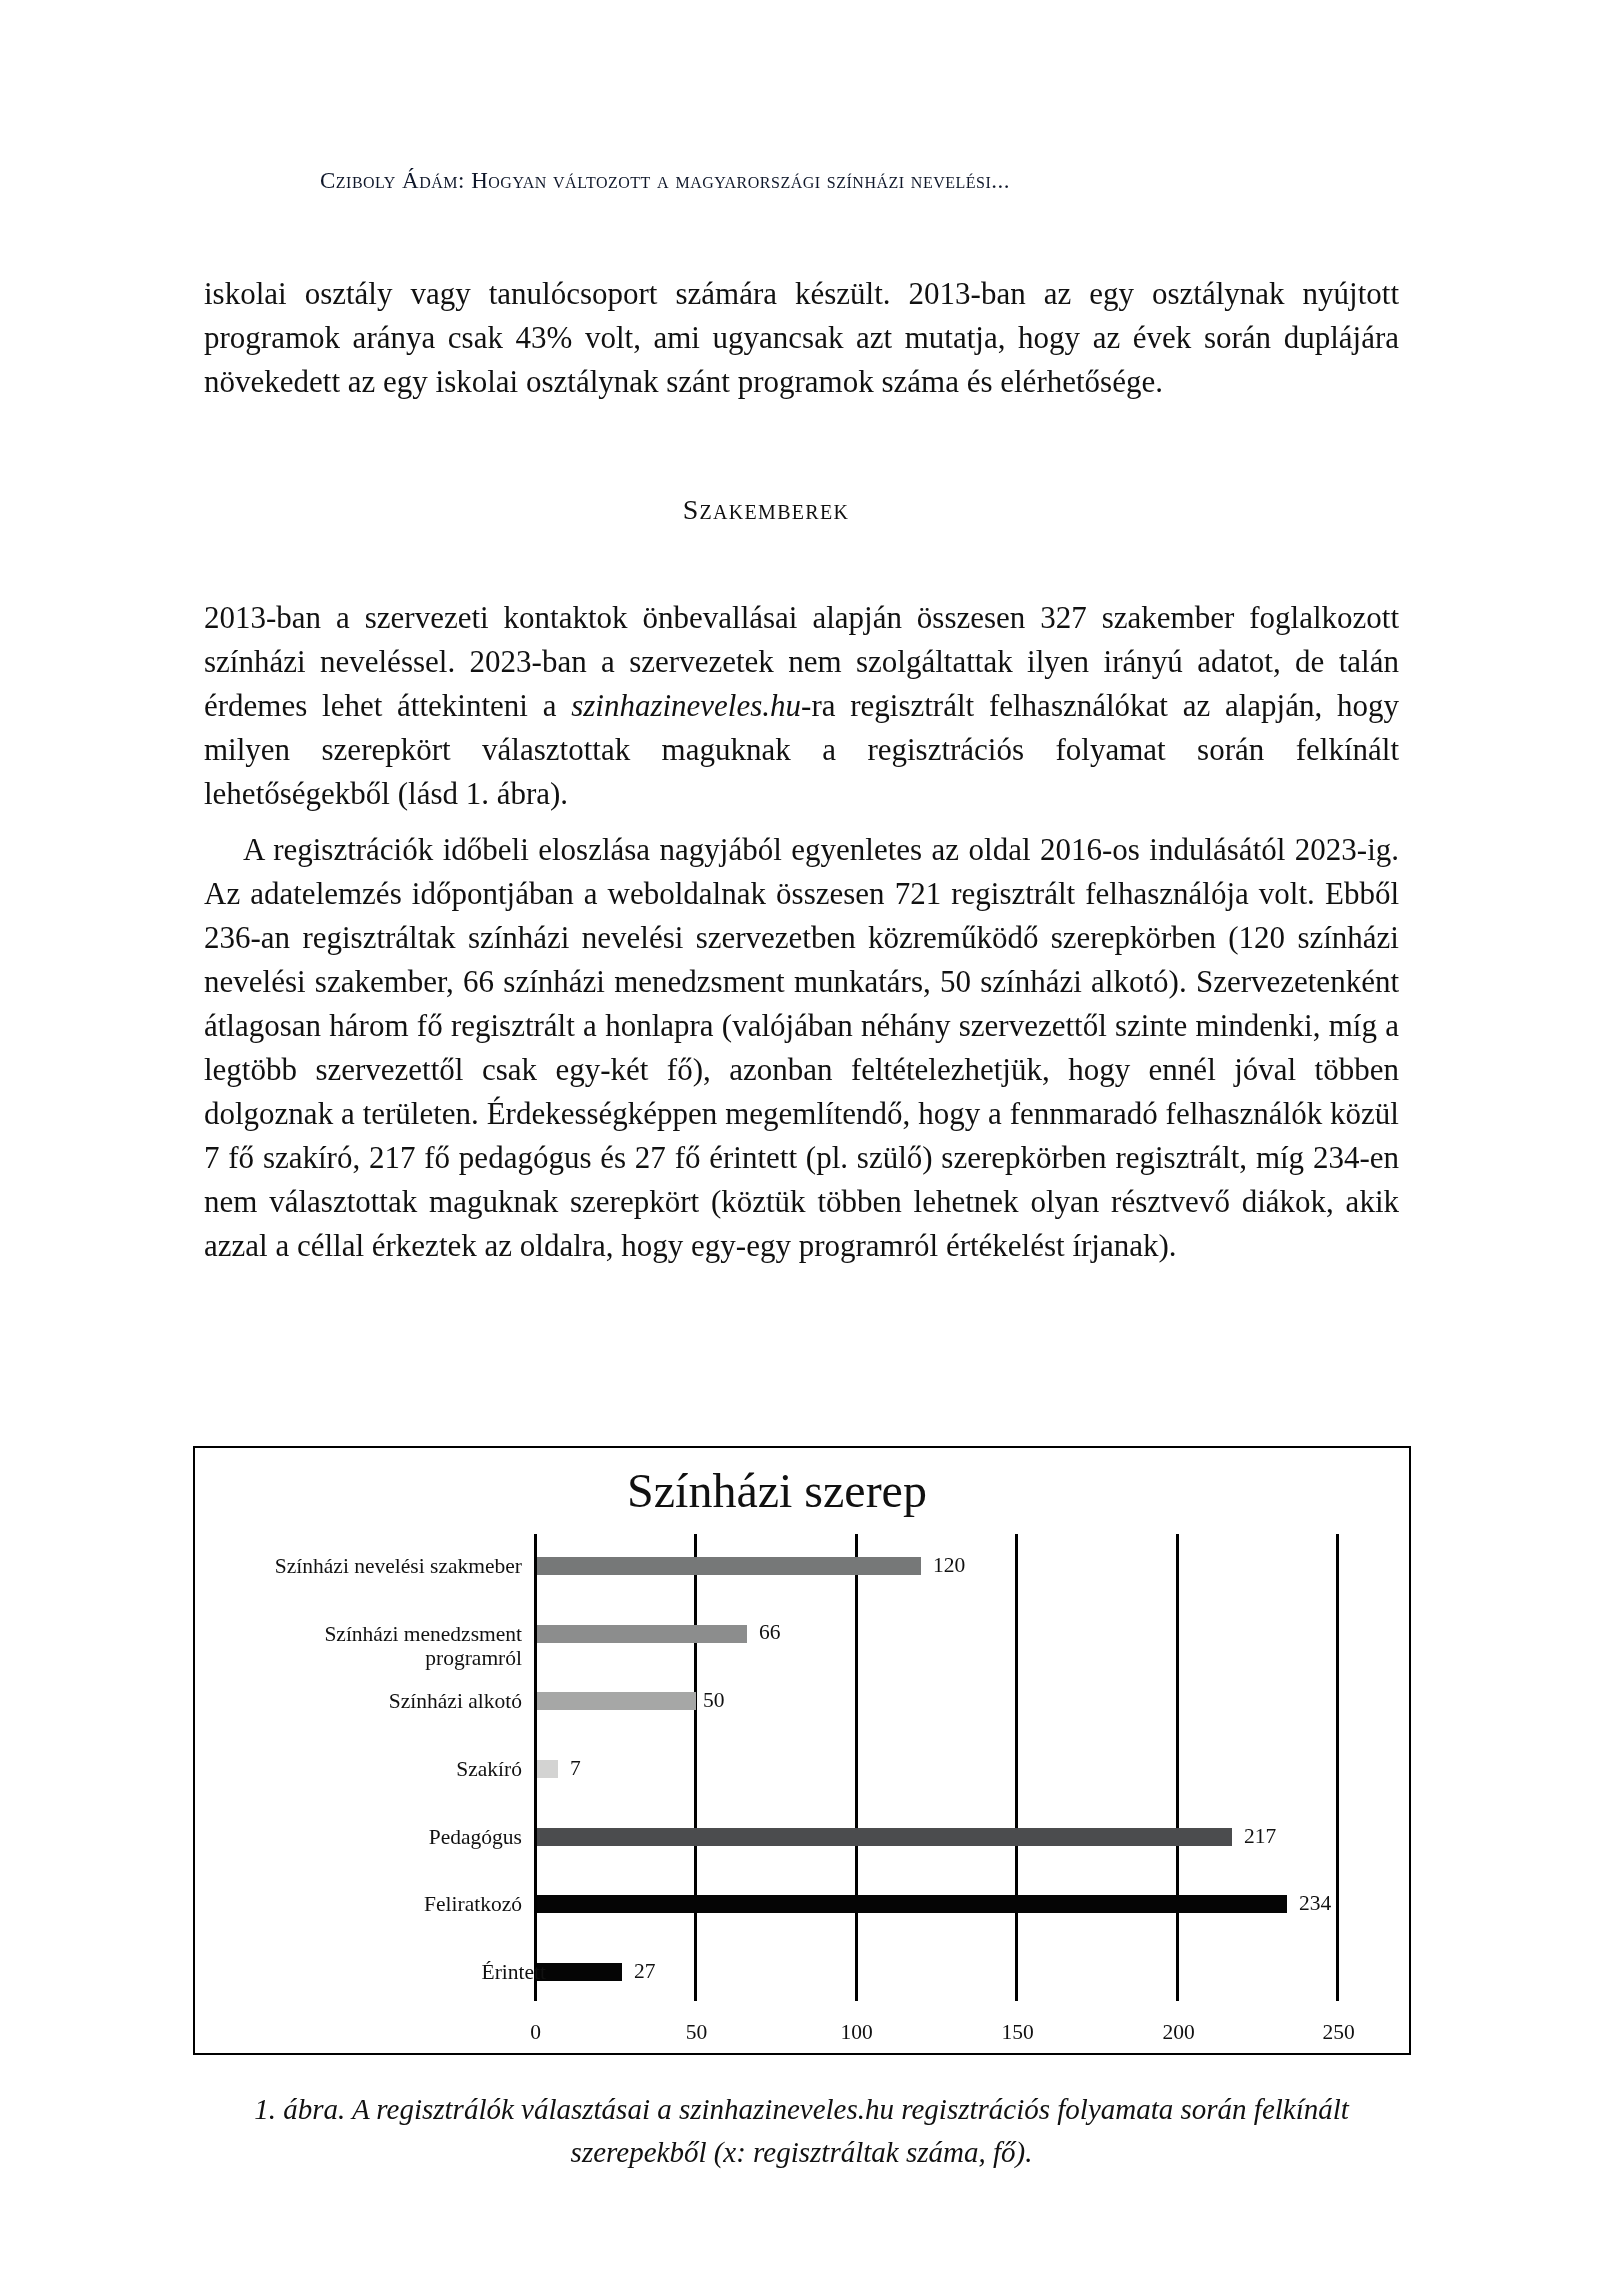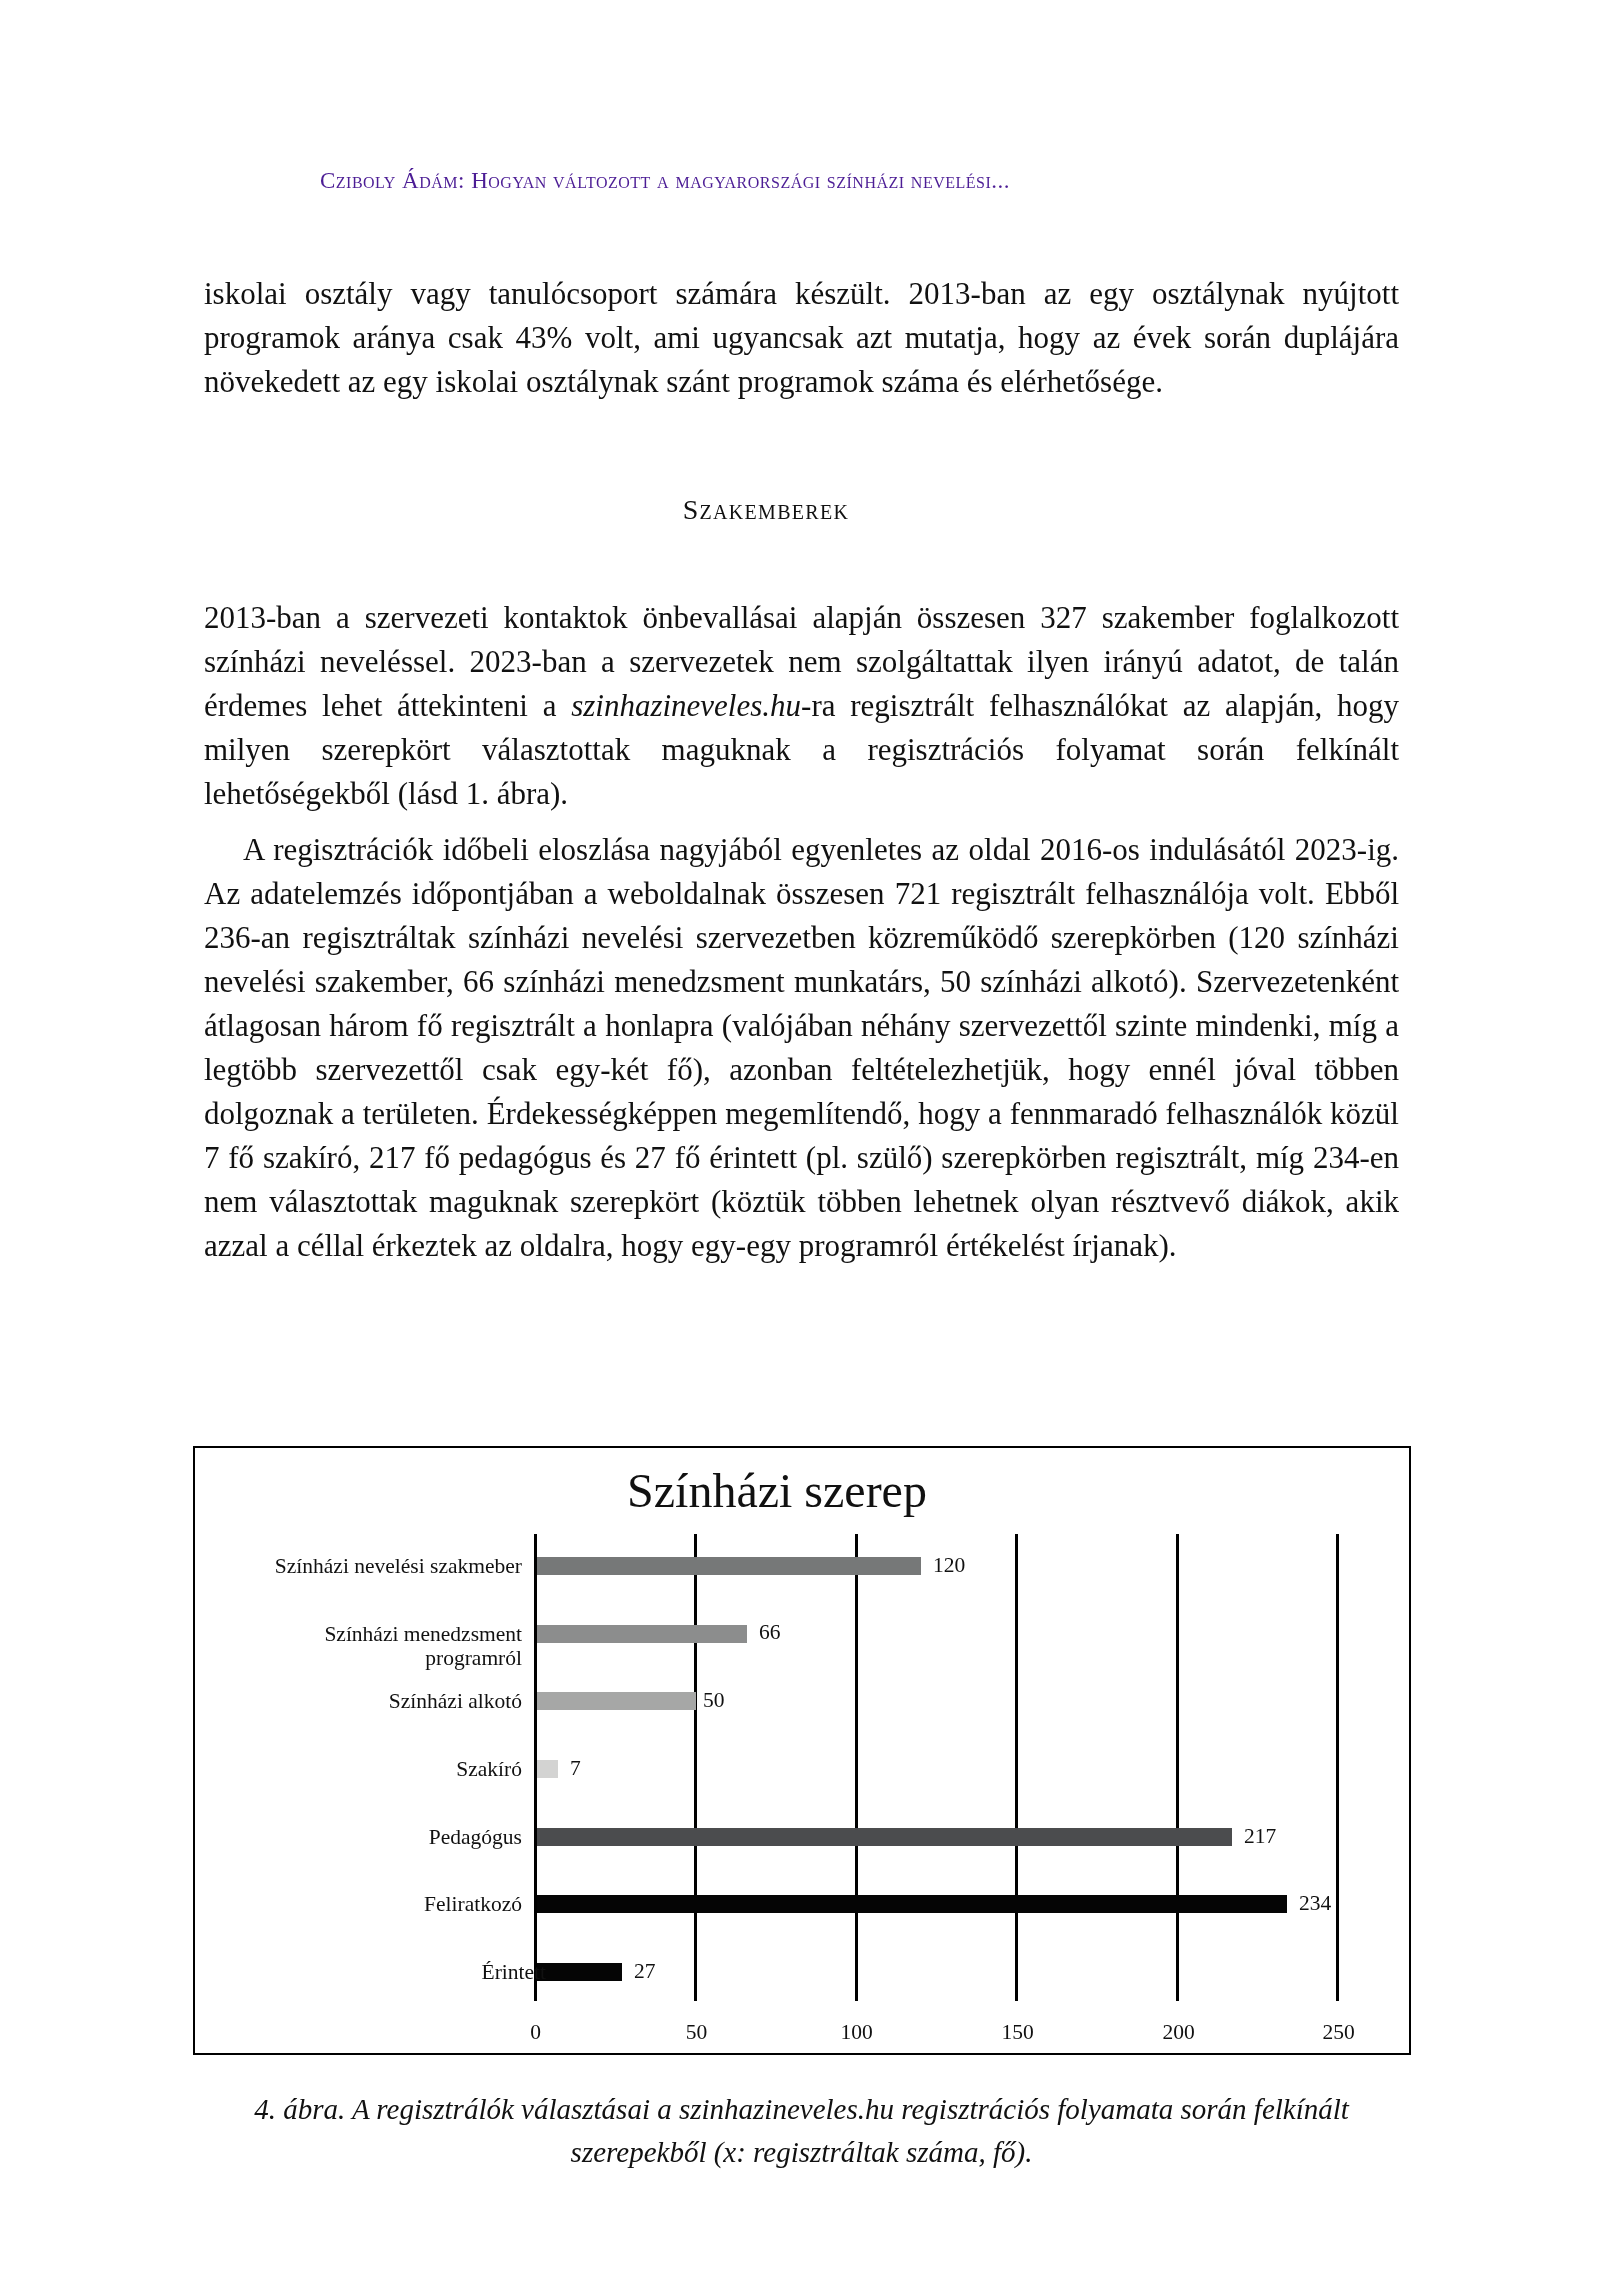--- a/index.html
+++ b/index.html
@@ -1,19 +1,19 @@
 <!DOCTYPE html>
 <html style="font-size:13.8px"><head>
 <meta charset="utf-8">
 <style>
   html, body { margin: 0; padding: 0; background: #ffffff; }
   body { width: 1605px; height: 2295px; position: relative; overflow: hidden;
          font-family: "Liberation Serif", "DejaVu Serif", serif; color: #111; }
   .running-head { position: absolute; top: 168px; left: 0; width: 1330px; text-align: center;
-         font-size: 23px; font-variant: small-caps; letter-spacing: 0.5px; color: #4c1d95; }
+         font-size: 23px; font-variant: small-caps; letter-spacing: 0.5px; color: #0f172a; }
   .textblock { position: absolute; left: 192px; width: 1219px; font-size: 31px; line-height: 44px;
          text-align: justify; }
   .textblock p { margin: 12px; }
   .p1 { top: 260px; }
   .section-title { position: absolute; top: 494px; left: 0; width: 1532px; text-align: center;
          font-size: 28px; font-variant: small-caps; letter-spacing: 1.3px; }
   .p2 { top: 584px; }
   .p2 p.indent { text-indent: 39px; }
   .p2 em { font-style: italic; }
 
@@ -94,14 +94,14 @@
     <div class="cat-label" style="top: 1892px; left: 195px; right: auto;">
       <div>Feliratkozó</div>
     </div>
     <div class="bar" style="left: 537px; top: 1963px; width: 85px; background: rgb(5, 5, 5);"></div>
     <div class="bar-value" style="left: 634px; top: 1961px;">27</div>
     <div class="cat-label" style="top: 1960px; left: 195px; right: auto; padding-left: 24px;">
       <div>Érintett</div>
     </div>
   </div>
 
-<div class="caption">4. ábra. A regisztrálók választásai a szinhazineveles.hu regisztrációs folyamata során felkínált szerepekből (x: regisztráltak száma, fő).</div>
+<div class="caption">1. ábra. A regisztrálók választásai a szinhazineveles.hu regisztrációs folyamata során felkínált szerepekből (x: regisztráltak száma, fő).</div>
 
 
 </body></html>

